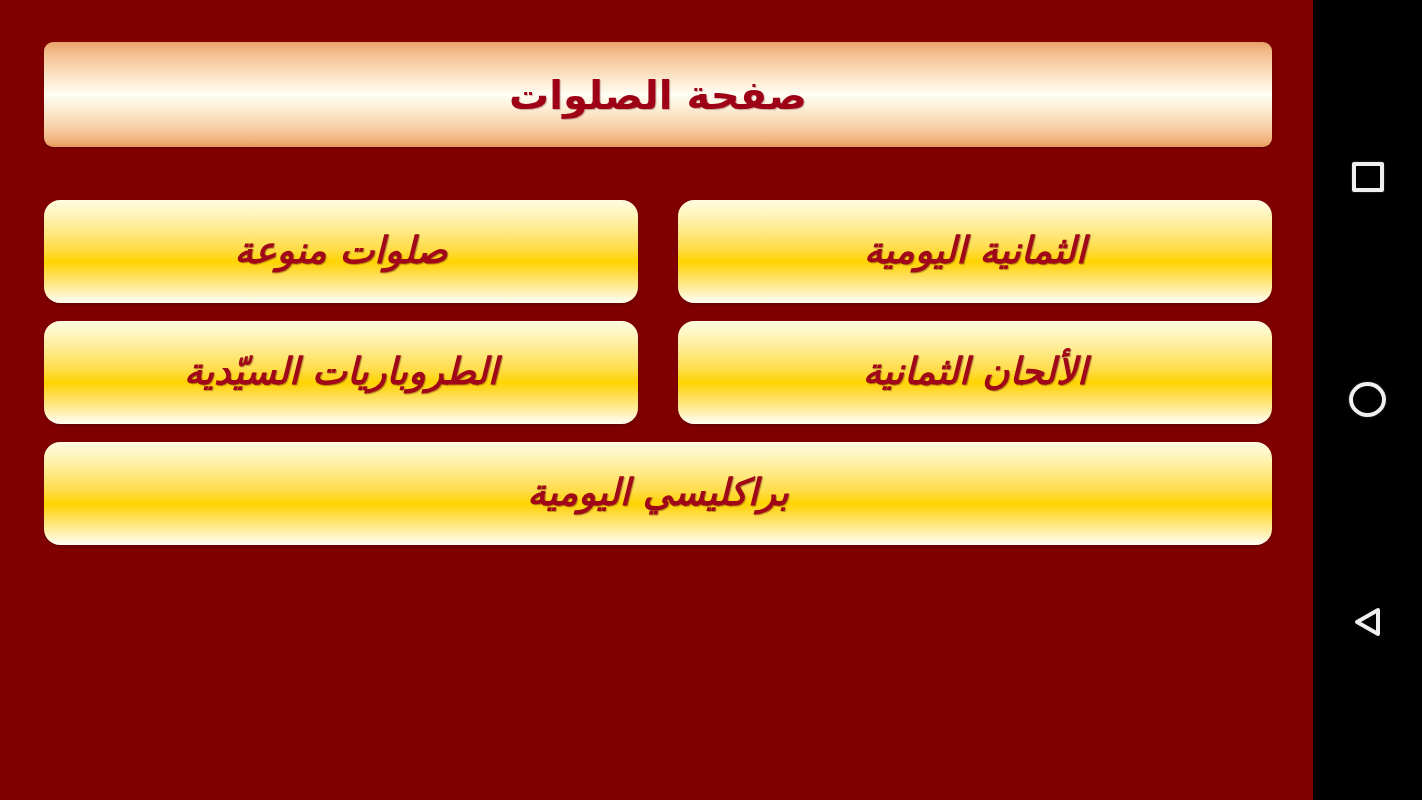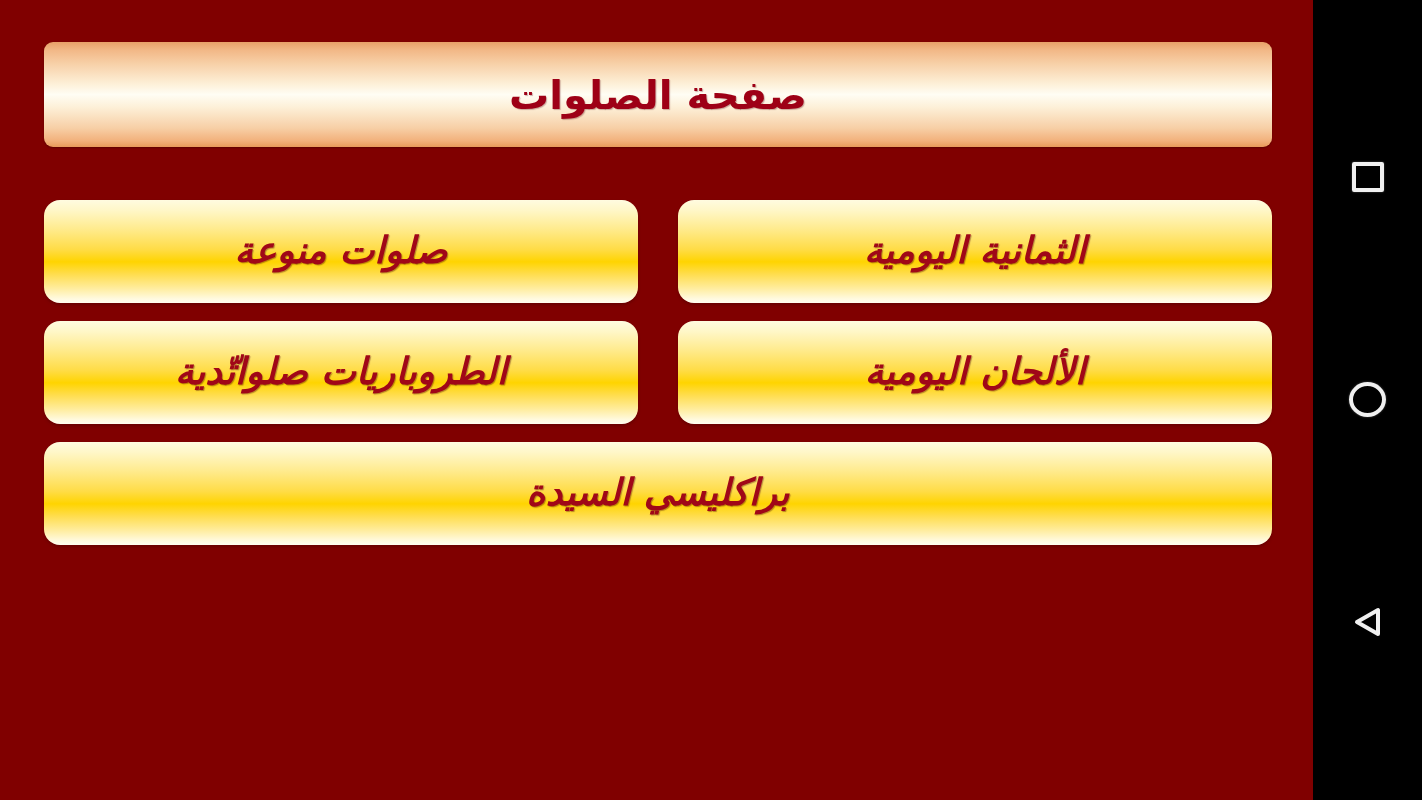--- a/index.html
+++ b/index.html
@@ -183,30 +183,30 @@
         <button class="menu-button">
           <span class="btn-label">الثمانية اليومية</span>
         </button>
         <button class="menu-button">
           <span class="btn-label">صلوات منوعة</span>
         </button>
       </div>
 
       <div class="btn-row">
         <button class="menu-button">
-          <span class="btn-label">الألحان اليومية</span>
-        </button>
-        <button class="menu-button">
-          <span class="btn-label">الطروباريات صلواتّدية</span>
+          <span class="btn-label">الألحان الثمانية</span>
+        </button>
+        <button class="menu-button">
+          <span class="btn-label">الطروباريات السيّدية</span>
         </button>
       </div>
 
       <div class="btn-row">
         <button class="menu-button full-width">
-          <span class="btn-label">براكليسي السيدة</span>
+          <span class="btn-label">براكليسي اليومية</span>
         </button>
       </div>
 
     </div>
   </div>
 
   <div id="nav-bar">
 
     <button class="nav-btn" id="nav-recents">
       <span class="icon-square"></span>

